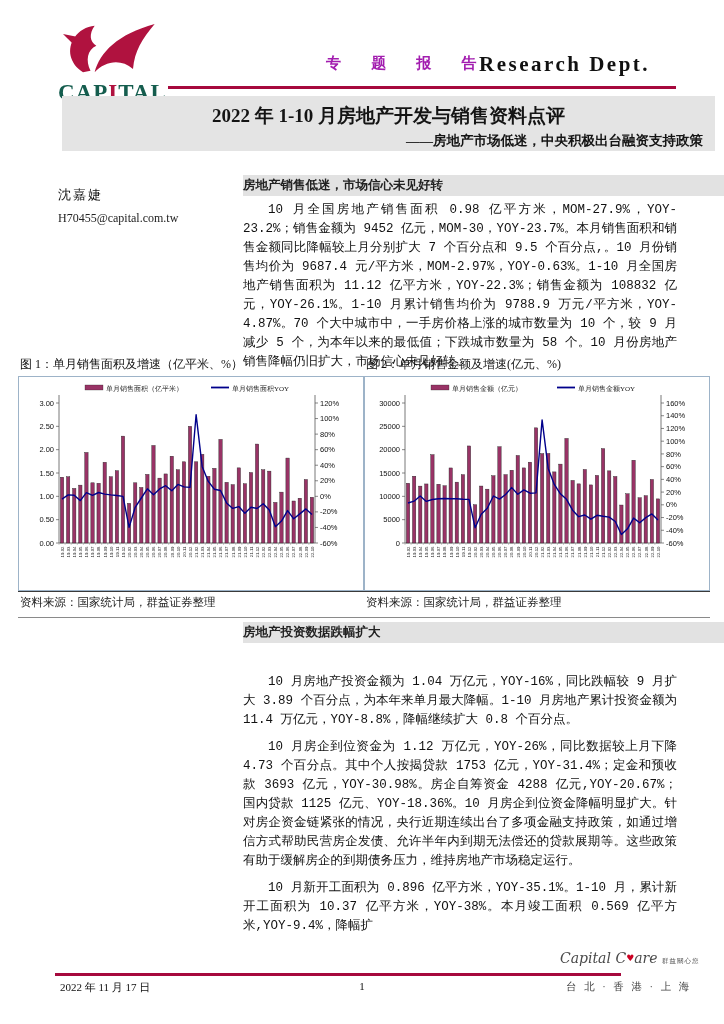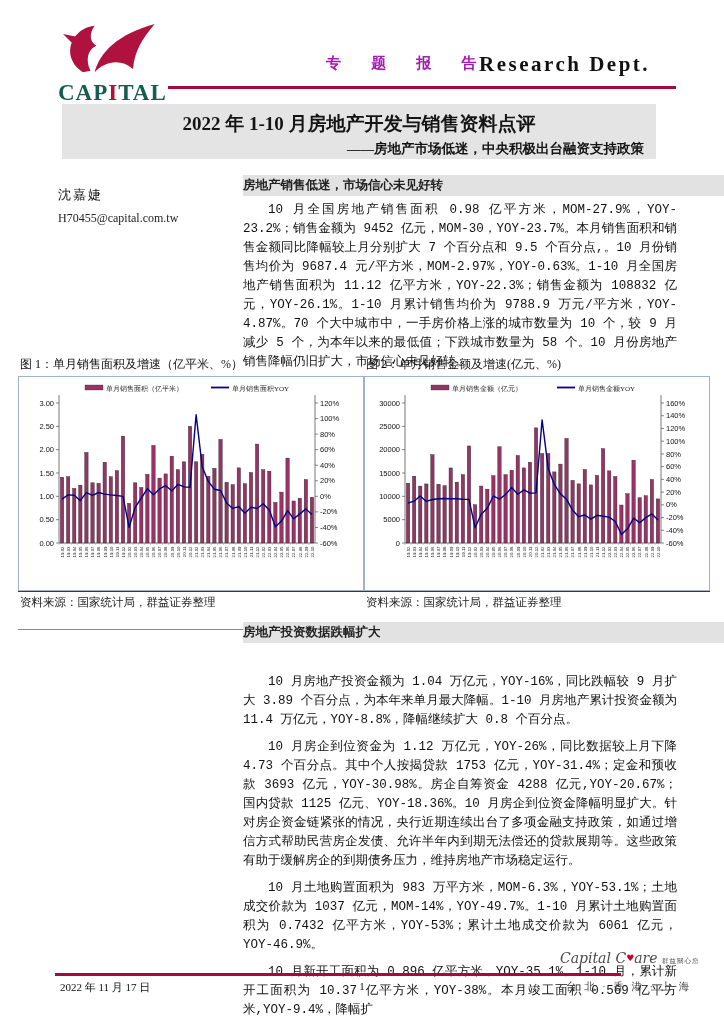--- a/index.html
+++ b/index.html
@@ -8,42 +8,42 @@
   
   .logo{position:absolute;left:58px;top:22px;width:120px;}
   .logo-word{font-weight:bold;font-size:23px;letter-spacing:1px;color:#155d4e;font-family:"Liberation Serif",serif;}
   .logo-word .red-i{color:#b0123f;}
   .report-type{position:absolute;left:326px;top:54px;font-family:"Liberation Sans",sans-serif;
                font-weight:bold;font-size:15px;letter-spacing:13px;color:#a21caf;white-space:nowrap;}
   .dept{position:absolute;left:479px;top:52px;font-family:Liberation Serif, serif;
         font-weight:bold;font-size:21px;letter-spacing:2.5px;color:#111;white-space:nowrap;}
   .header-rule{position:absolute;left:168px;top:86px;width:508px;height:3px;background:#a6093d;}
   
-  .title-block{position:absolute;left:62px;top:104px;width:594px;height:55px;background:#e4e4e4;}
+  .title-block{position:absolute;left:62px;top:96px;width:653px;height:55px;background:#e4e4e4;}
   .doc-title{margin:7px 0 0 0;text-align:center;font-size:19px;font-weight:bold;color:#141414;}
   .doc-subtitle{margin:3px 12px 0 0;text-align:right;font-size:13.5px;font-weight:bold;color:#141414;}
   
   .author-name{position:absolute;left:58px;top:186px;font-size:13px;letter-spacing:2px;}
   .author-email{position:absolute;left:58px;top:211px;font-size:12px;color:#222;}
   
   .sec-head{position:absolute;left:243px;width:491px;height:21px;background:#e2e2e2;
             line-height:21px;font-size:12.5px;font-weight:bold;color:#222;}
   .sec-head.s1{top:175px;}
   .sec-head.s2{top:622px;}
   .body-col{position:absolute;left:243px;width:434px;font-size:12.5px;line-height:19px;text-align:justify;}
   .body-col.c1{top:201px;}
   .body-col.c2{top:648px;margin-top:25px;}
   .body-col p{margin:0 0 8px 0;text-indent:2em;font-family:Liberation Mono, monospace;}
   
   .figures{position:absolute;left:18px;top:356px;width:692px;display:flex;justify-content:space-between;}
   .figure{width:410px;}
   .fig-caption{font-size:12px;color:#111;padding:0 0 3px 2px;}
   .fig-box{border:1px solid #9db3c8;background:#fff;}
   .fig-src{border-top:1px solid #3a3a3a;border-bottom:1px solid #8a8a8a;
-           font-size:11.5px;padding:3px 0 19px 2px;color:#222;}
+           font-size:11.5px;padding:3px 0 7px 2px;color:#222;}
   svg.chart{display:block;}
   
   .footer-rule{position:absolute;left:55px;top:973px;width:566px;height:3px;background:#a6093d;}
   .footer-date{position:absolute;left:60px;top:980px;font-size:11px;}
   .page-num{position:absolute;left:0;top:980px;width:724px;text-align:center;font-size:11px;}
   .brand{position:absolute;left:560px;top:950px;width:150px;font-style:italic;
          font-family:"DejaVu Serif",serif;font-size:14px;color:#4a4a4a;white-space:nowrap;}
   .brand .heart{color:#cc0022;font-size:9px;font-style:normal;vertical-align:2px;}
   .brand .suffix{font-size:6.5px;font-style:normal;color:#555;letter-spacing:1px;}
   .cities{position:absolute;left:566px;top:980px;font-size:10.5px;letter-spacing:2.5px;color:#444;white-space:nowrap;}
@@ -434,21 +434,20 @@
           </svg>
       </div>
       <div class="fig-src">资料来源：国家统计局，群益证券整理</div>
     </div>
   </div>
 
   <div class="sec-head s2">房地产投资数据跌幅扩大</div>
   <div class="body-col c2">
     <p>10 月房地产投资金额为 1.04 万亿元，YOY-16%，同比跌幅较 9 月扩大 3.89 个百分点，为本年来单月最大降幅。1-10 月房地产累计投资金额为 11.4 万亿元，YOY-8.8%，降幅继续扩大 0.8 个百分点。</p>
     <p>10 月房企到位资金为 1.12 万亿元，YOY-26%，同比数据较上月下降 4.73 个百分点。其中个人按揭贷款 1753 亿元，YOY-31.4%；定金和预收款 3693 亿元，YOY-30.98%。房企自筹资金 4288 亿元,YOY-20.67%；国内贷款 1125 亿元、YOY-18.36%。10 月房企到位资金降幅明显扩大。针对房企资金链紧张的情况，央行近期连续出台了多项金融支持政策，如通过增信方式帮助民营房企发债、允许半年内到期无法偿还的贷款展期等。这些政策有助于缓解房企的到期债务压力，维持房地产市场稳定运行。</p>
-    <p>10 月土地购置面积为 983 万平方米，MOM-6.3%，YOY-53.1%；土地成交价款为 1037 亿元，MOM-14%，YOY-49.7%。1-10 月累计土地购置面积为 0.7432 亿平方米，YOY-53%；累计土地成交价款为 6061 亿元，YOY-46.9%。</p>
     <p>10 月新开工面积为 0.896 亿平方米，YOY-35.1%。1-10 月，累计新开工面积为 10.37 亿平方米，YOY-38%。本月竣工面积 0.569 亿平方米,YOY-9.4%，降幅扩</p>
   </div>
 
   <div class="brand"><span>Capital C</span><span class="heart">♥</span><span>are</span> <span class="suffix">群益關心您</span></div>
   <div class="footer-rule"></div>
   <div class="footer-date">2022 年 11 月 17 日</div>
   <div class="page-num">1</div>
   <div class="cities">台 北 · 香 港 · 上 海</div>
 
 </div>

